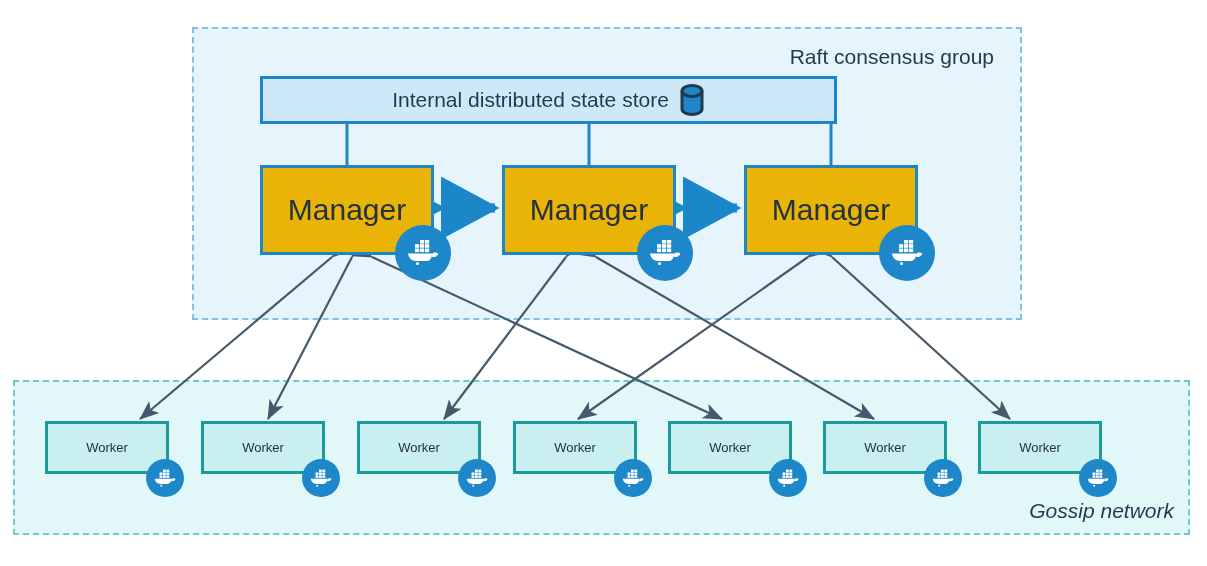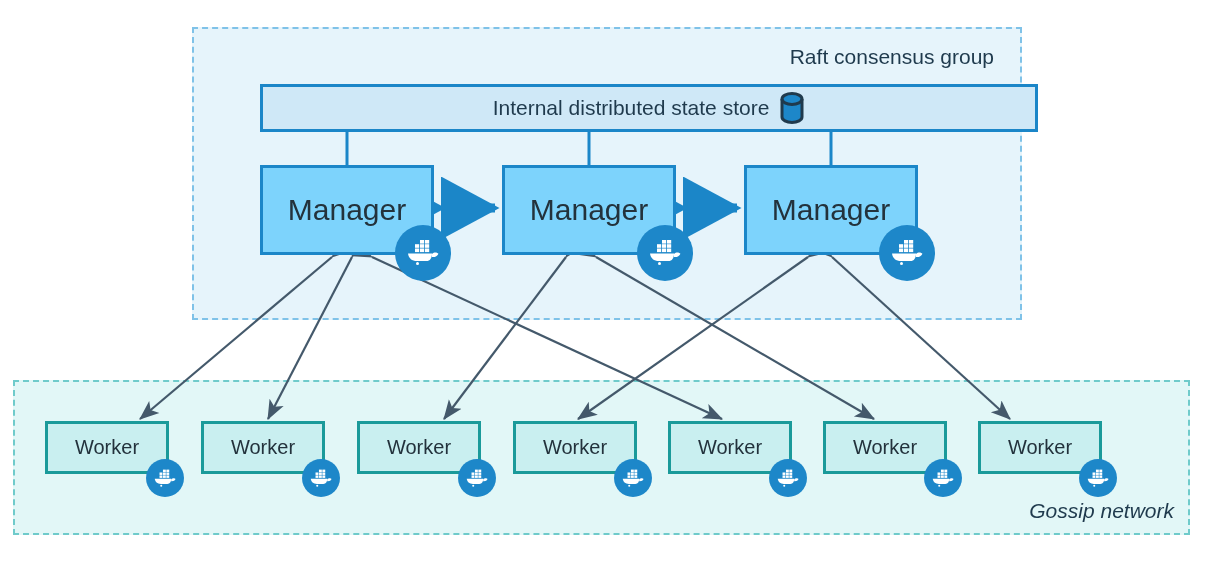--- a/index.html
+++ b/index.html
@@ -61,48 +61,47 @@
     right: 14px;
     bottom: 10px;
     font-style: italic;
   }
 
   
   .state-store {
     position: absolute;
     left: 260px;
     top: 76px;
-    width: 778px;
+    width: 577px;
     height: 48px;
     box-sizing: border-box;
     background: #cfe8f7;
     border: 3px solid #1b86c8;
     display: flex;
     align-items: center;
     justify-content: center;
     gap: 10px;
-    margin-top: 8px;
   }
   .state-store .ss-label {
     font-size: 21px;
     color: #1f3a4d;
     white-space: nowrap;
   }
 
   
   .db-icon { display: block; }
 
   
   .manager {
     position: absolute;
     top: 165px;
     width: 174px;
     height: 90px;
     box-sizing: border-box;
-    background: #7dd3fc;
+    background: #eab308;
     border: 3px solid #1b86c8;
     display: flex;
     align-items: center;
     justify-content: center;
   }
   .manager .node-label {
     font-size: 30px;
     color: #23323c;
     white-space: nowrap;
   }
@@ -117,21 +116,21 @@
     width: 124px;
     height: 53px;
     box-sizing: border-box;
     background: #c9eff0;
     border: 3px solid #1a9a9a;
     display: flex;
     align-items: center;
     justify-content: center;
   }
   .worker .node-label {
-    font-size: 20px;
+    font-size: 13px;
     color: #23323c;
     white-space: nowrap;
   }
 
   
   .whale {
     position: absolute;
     border-radius: 50%;
     background: #1d87c9;
     display: flex;

